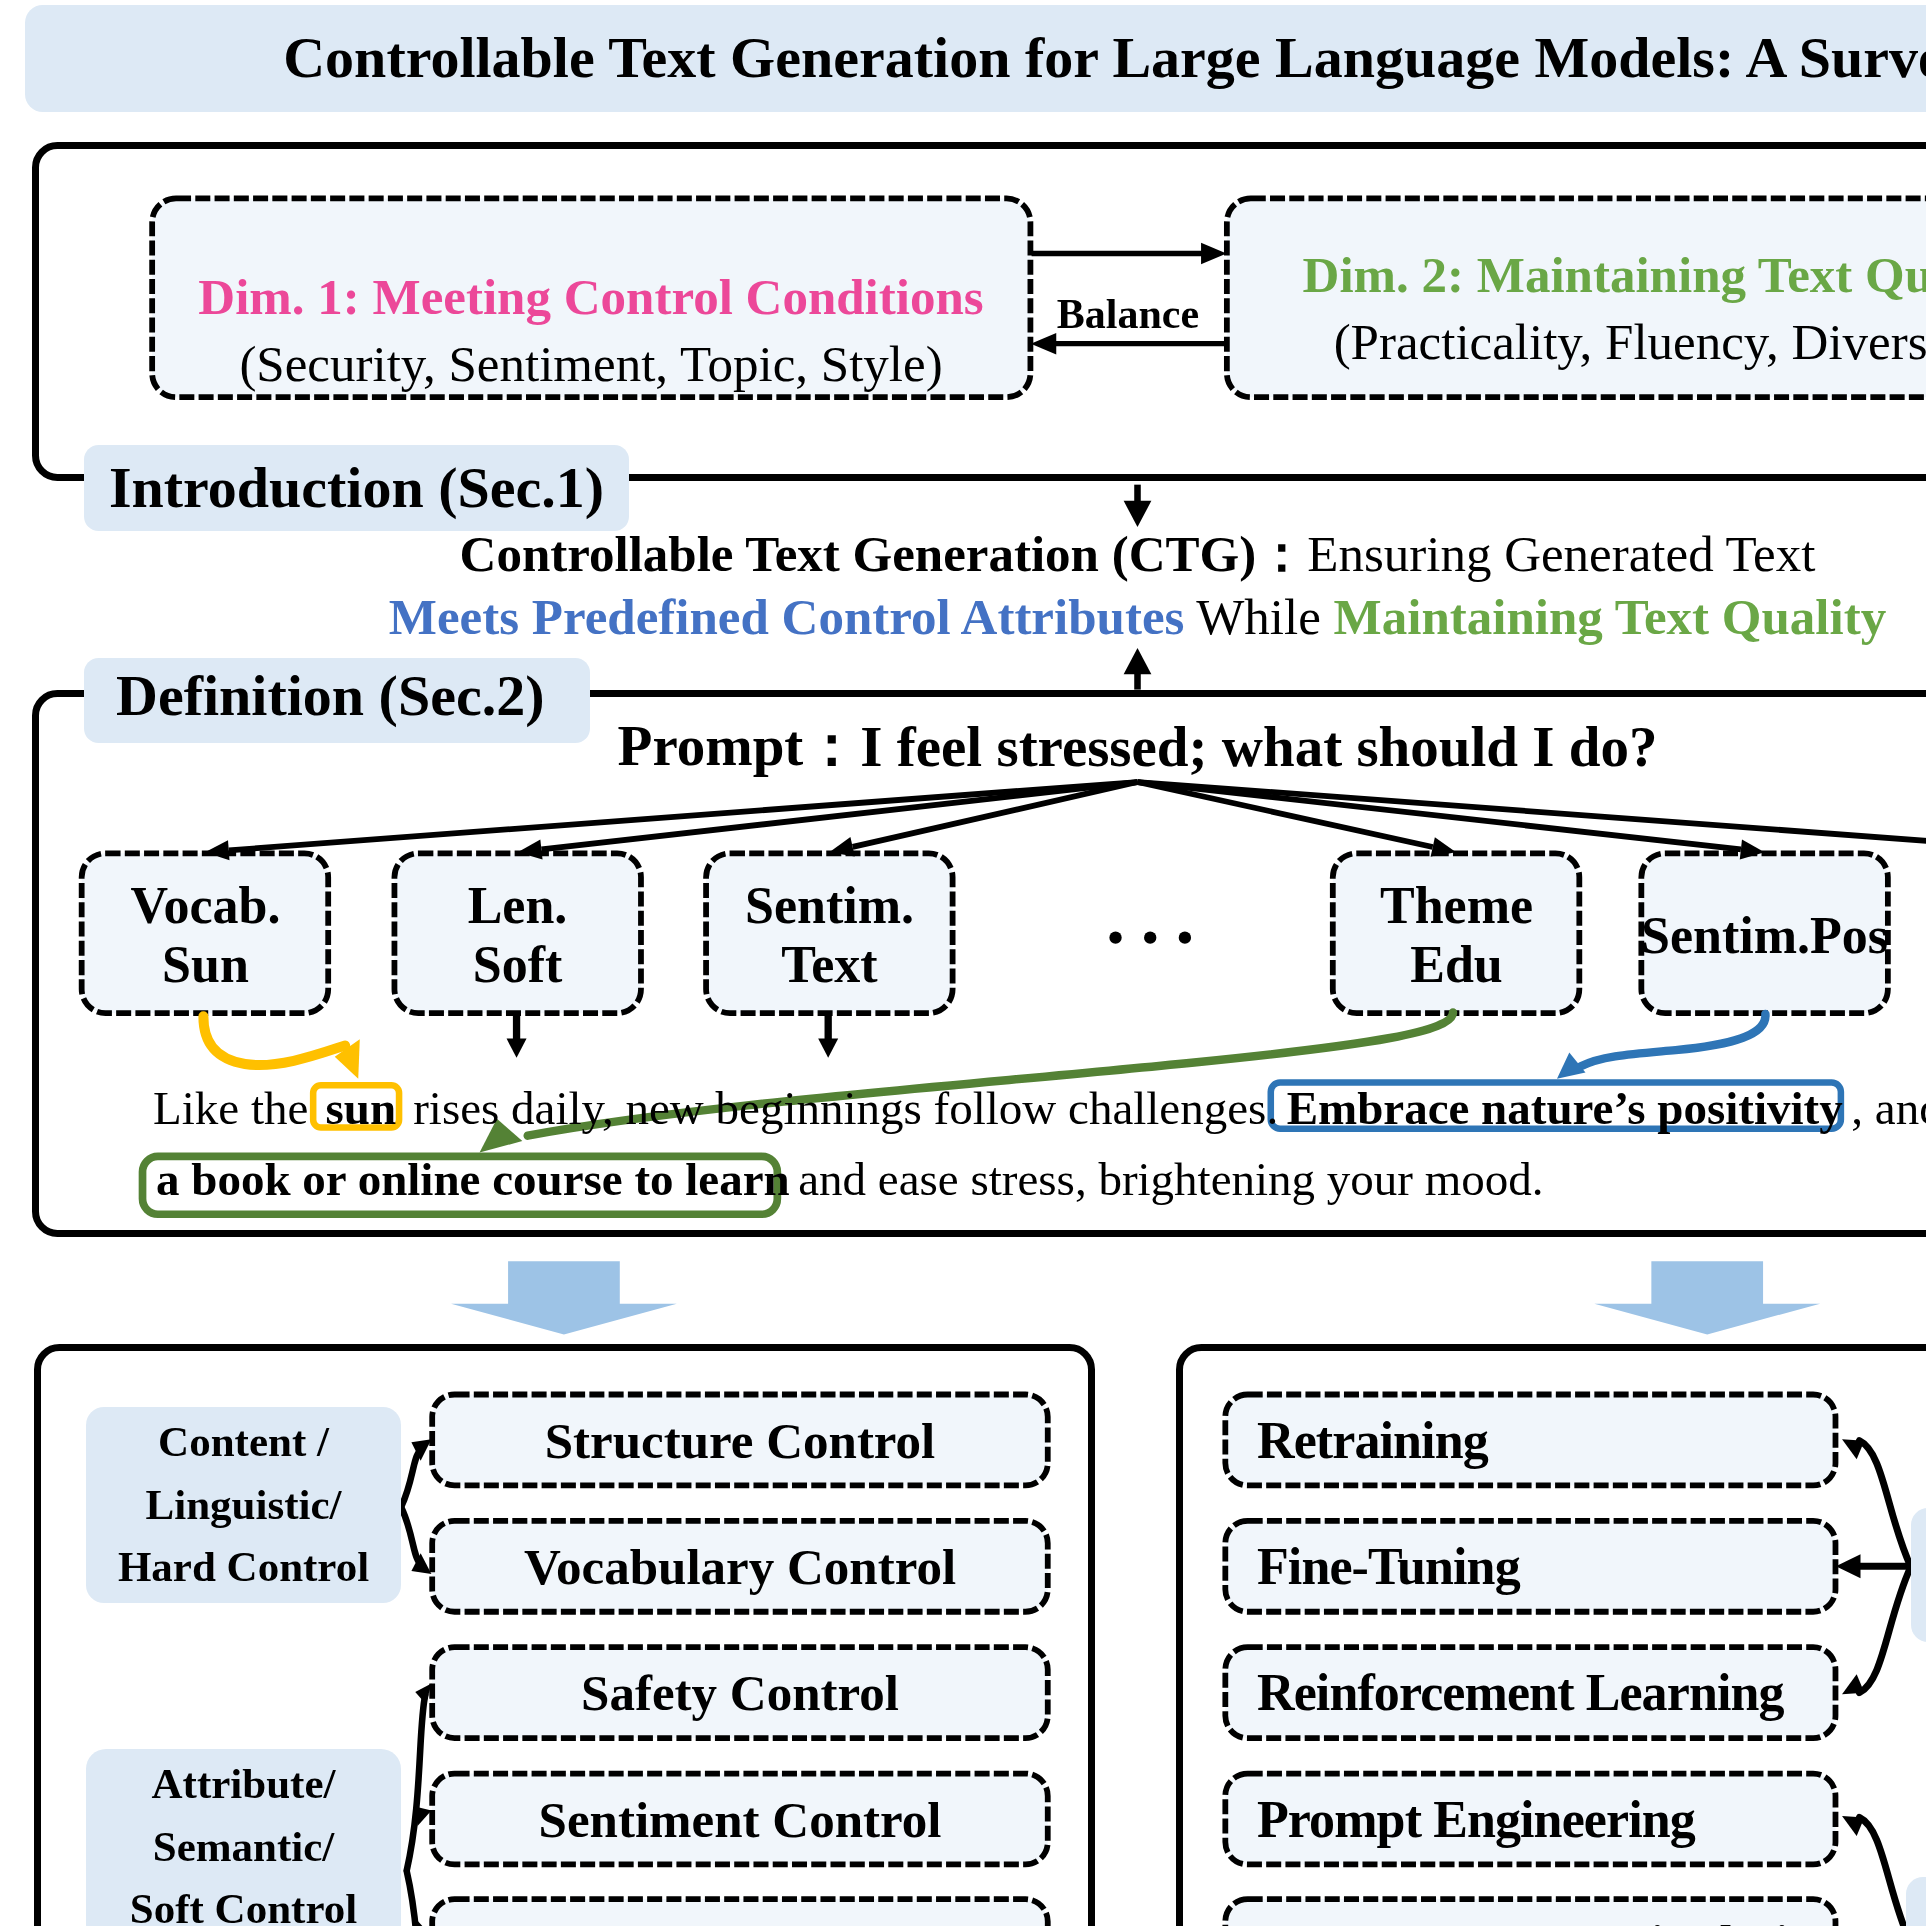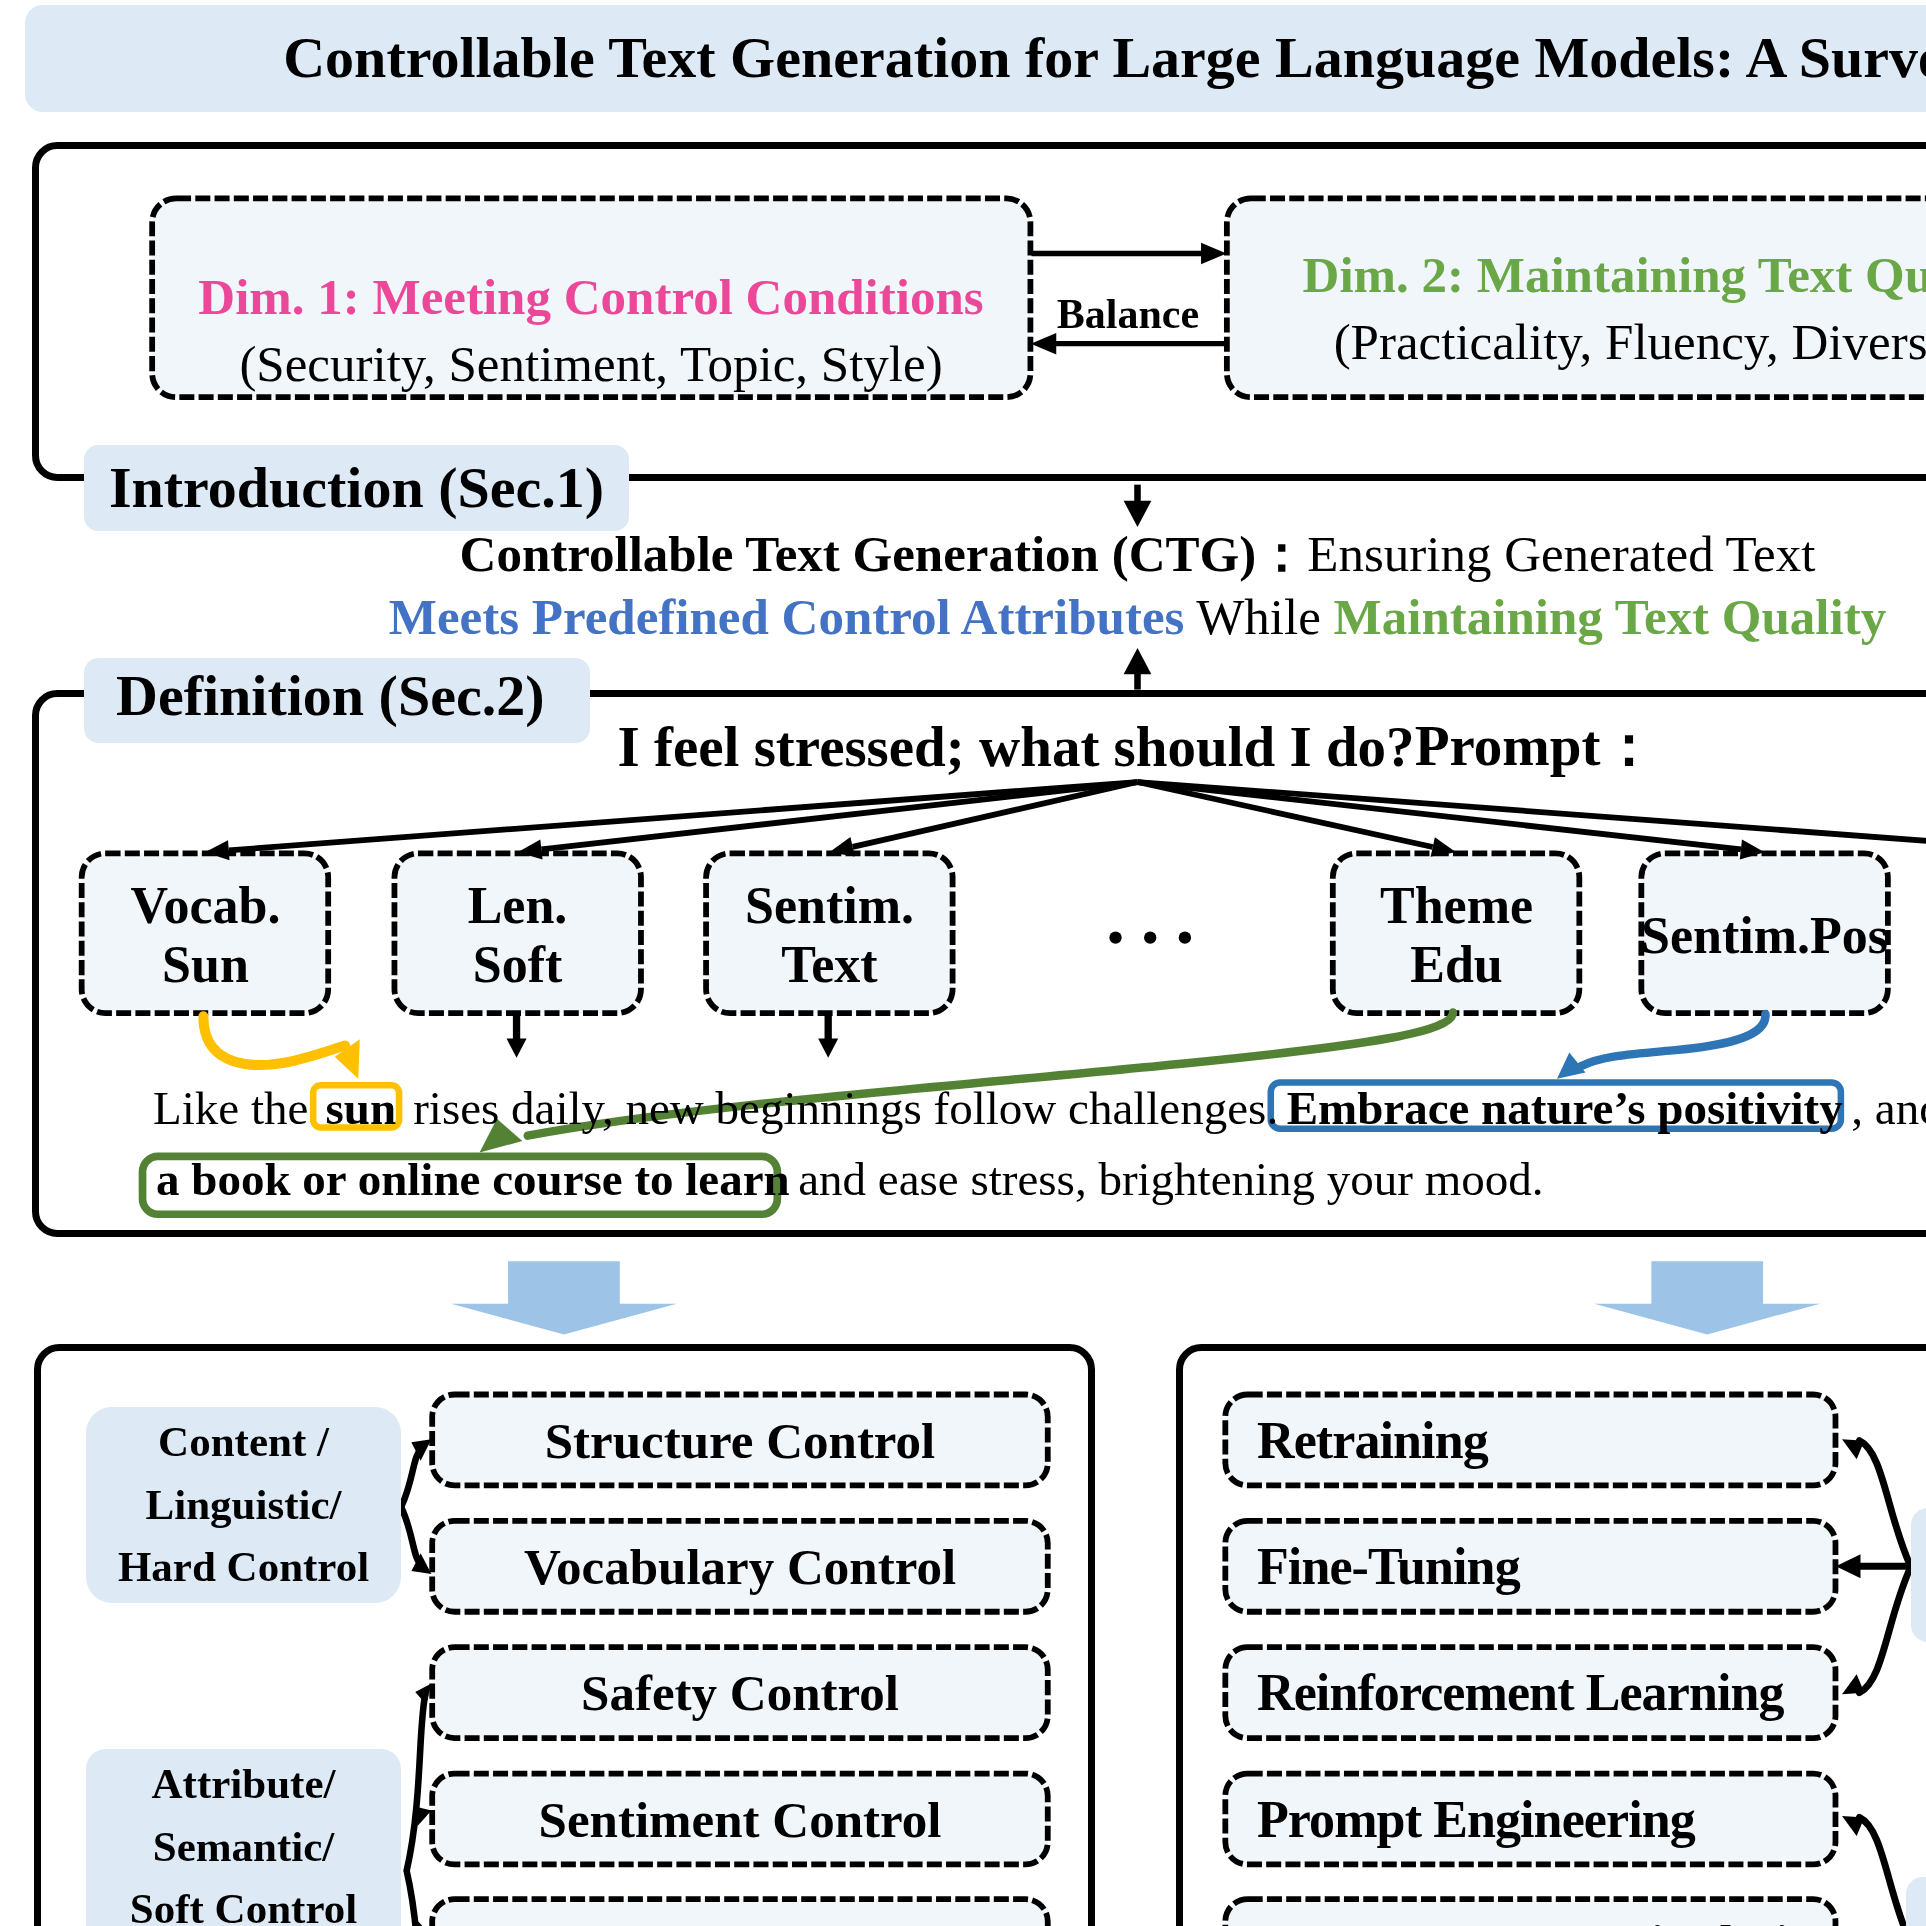--- a/index.html
+++ b/index.html
@@ -190,22 +190,22 @@
   </div>
 </div>
 
 <div class="abs solidbox" style="left:32px;top:690px;width:2212px;height:547px;"></div>
 
 <div class="abs chip" style="left:84px;top:658px;width:506px;height:85px;font-size:58px;border-radius:14.6px;justify-content:flex-start;padding-left:32px;align-items:flex-start;padding-top:6.5px;">
   <span>Definition (Sec.2)</span>
 </div>
 
 <div class="abs ctr" style="left:0px;top:715px;width:2275px;height:62px;font-size:57px;font-weight:bold;">
-  <span>I feel stressed; what should I do?</span>
-    <span>Prompt：</span>
+  <span>Prompt：</span>
+    <span>I feel stressed; what should I do?</span>
 </div>
 
 <div class="abs ctr" style="left:82px;top:853px;width:247px;height:160px;flex-direction:column;font-size:52px;font-weight:bold;line-height:1.139;padding-top:4.6px;">
   <span>Vocab.</span>
   <span>Sun</span>
 </div>
 <div class="abs ctr" style="left:394px;top:853px;width:247px;height:160px;flex-direction:column;font-size:52px;font-weight:bold;line-height:1.139;padding-top:4.6px;">
   <span>Len.</span>
   <span>Soft</span>
 </div>
@@ -225,21 +225,21 @@
 
 <div class="abs" style="left:153px;top:1081px;width:2003px;height:50px;font-size:47px;white-space:nowrap;">
   <span>Like the </span><span style="font-weight:bold;padding:0 5.4px;">sun</span><span> rises daily, new beginnings follow challenges.</span><span style="font-weight:bold;padding:0 8.5px;">Embrace nature’s positivity</span><span>, and dive into</span>
 </div>
 <div class="abs" style="left:153px;top:1152px;width:2003px;height:50px;font-size:47px;white-space:nowrap;">
   <span style="font-weight:bold;padding:0 8.5px 0 3.1px;">a book or online course to learn</span><span>and ease stress, brightening your mood.</span>
 </div>
 
 <div class="abs solidbox" style="left:34px;top:1344px;width:1061px;height:846px;"></div>
 
-<div class="abs chip" style="left:86px;top:1407px;width:315px;height:196px;font-size:43px;border-radius:26px;flex-direction:column;line-height:1.45;">
+<div class="abs chip" style="left:86px;top:1407px;width:315px;height:196px;font-size:43px;border-radius:18px;flex-direction:column;line-height:1.45;">
   <span>Content /</span>
   <span>Linguistic/</span>
   <span>Hard Control</span>
 </div>
 <div class="abs chip" style="left:86px;top:1749px;width:315px;height:196px;font-size:43px;border-radius:20px;flex-direction:column;line-height:1.45;">
   <span>Attribute/</span>
   <span>Semantic/</span>
   <span>Soft Control</span>
 </div>
 

